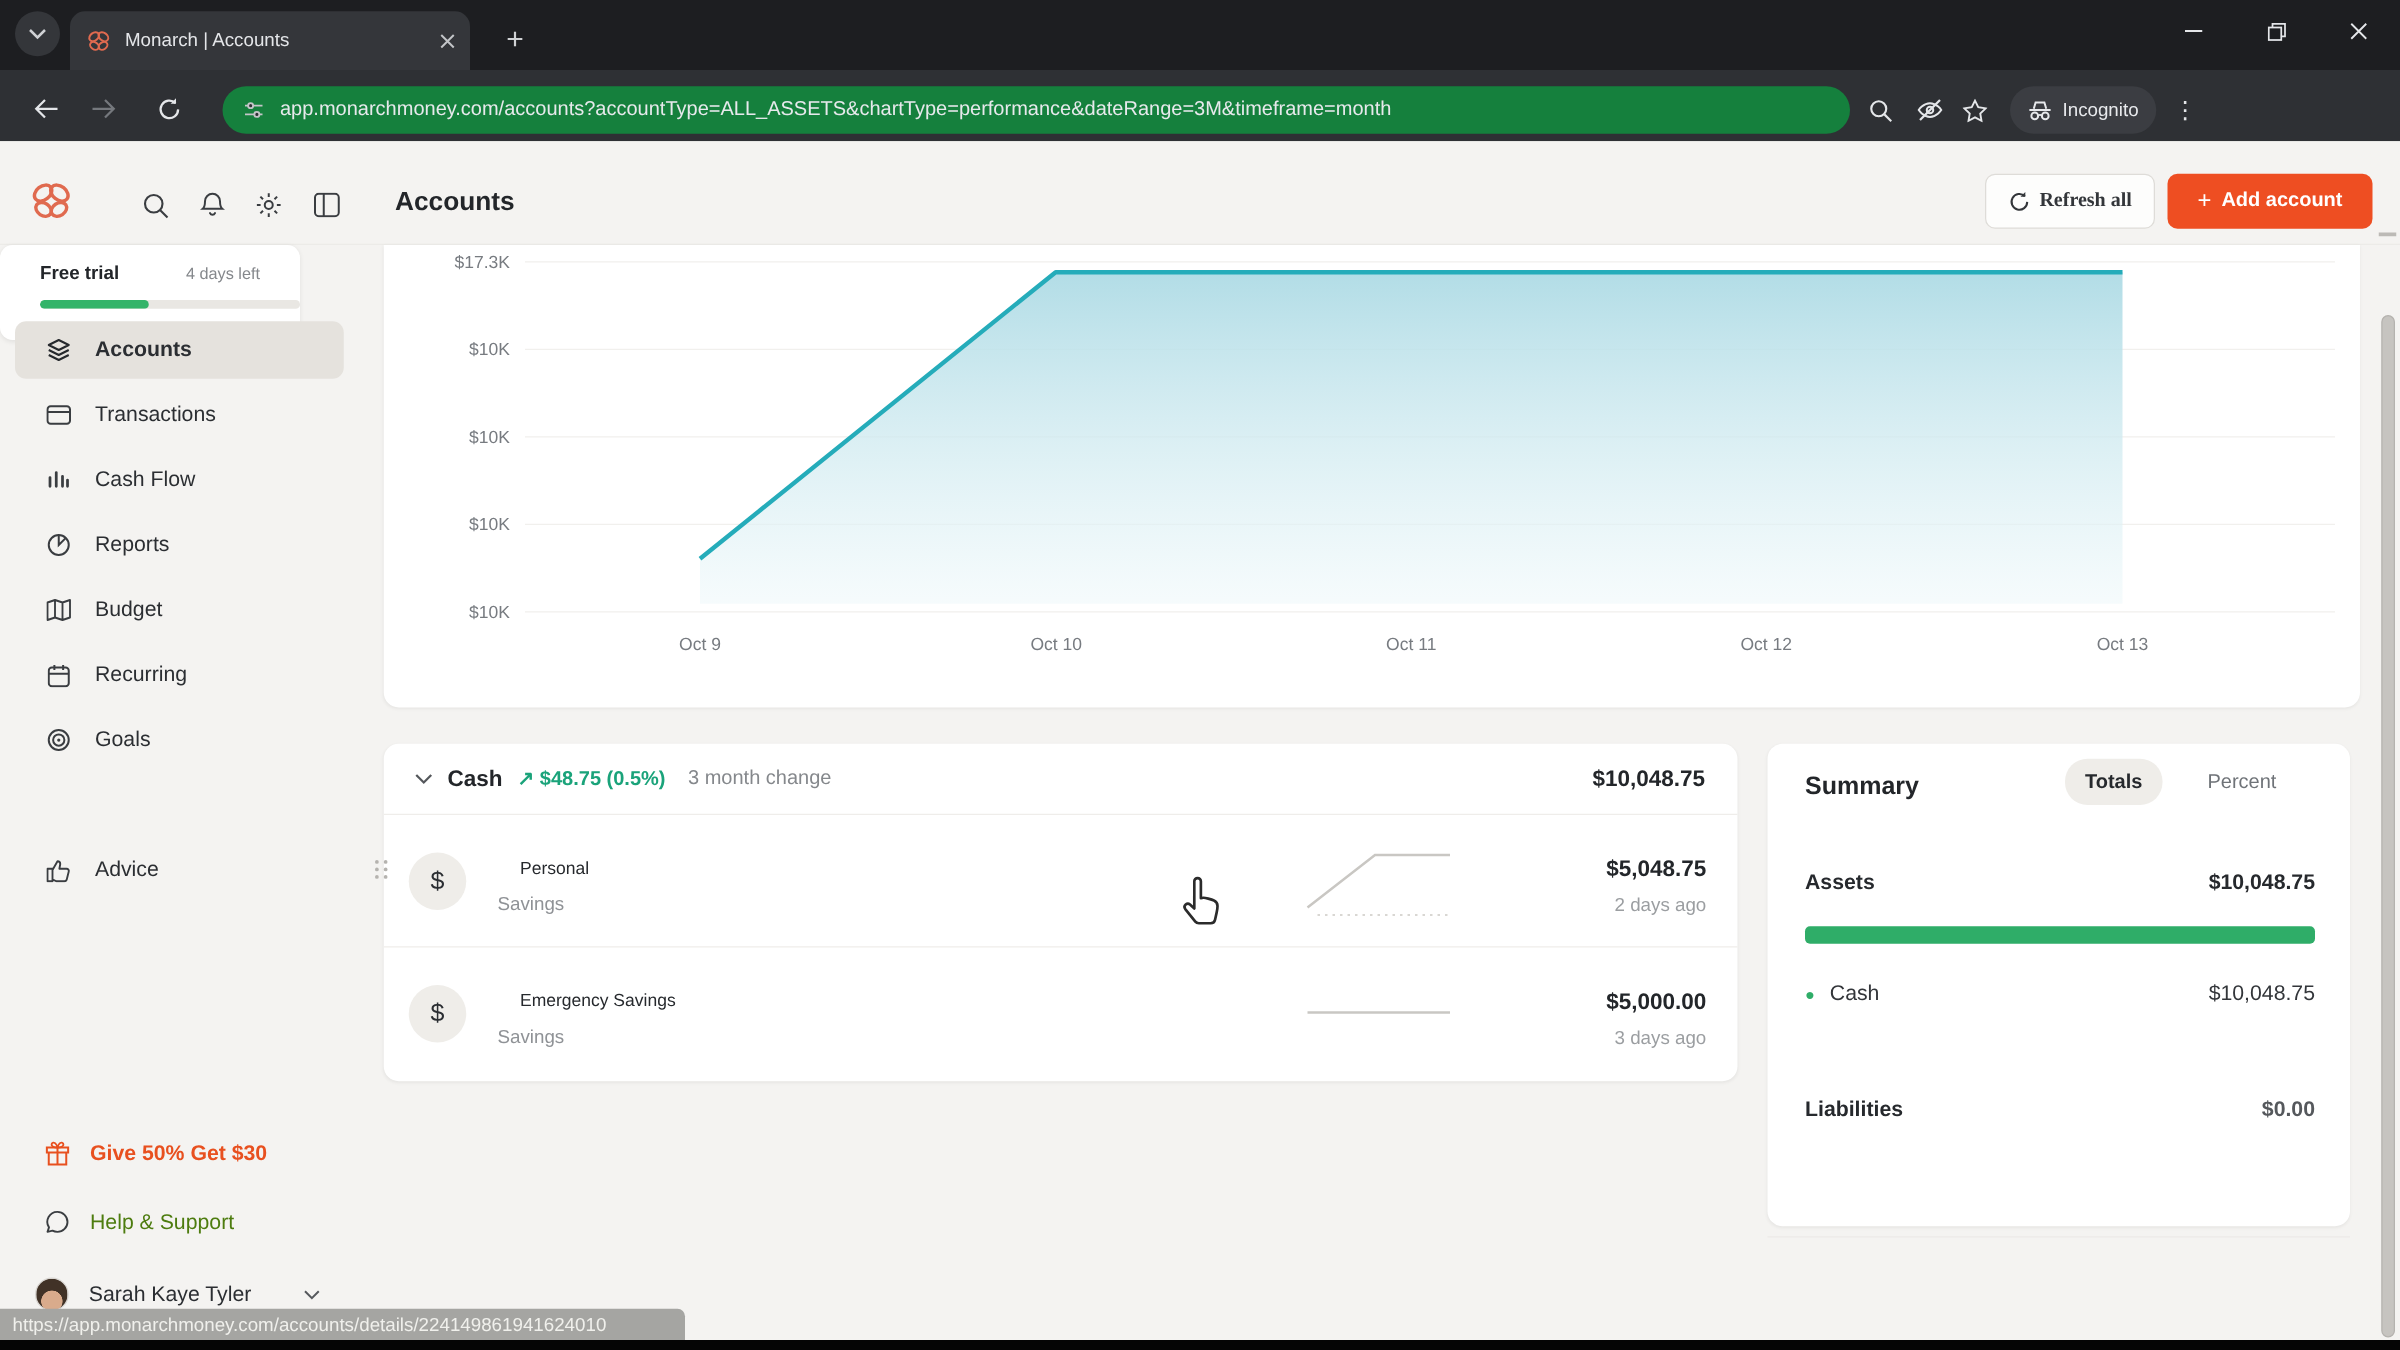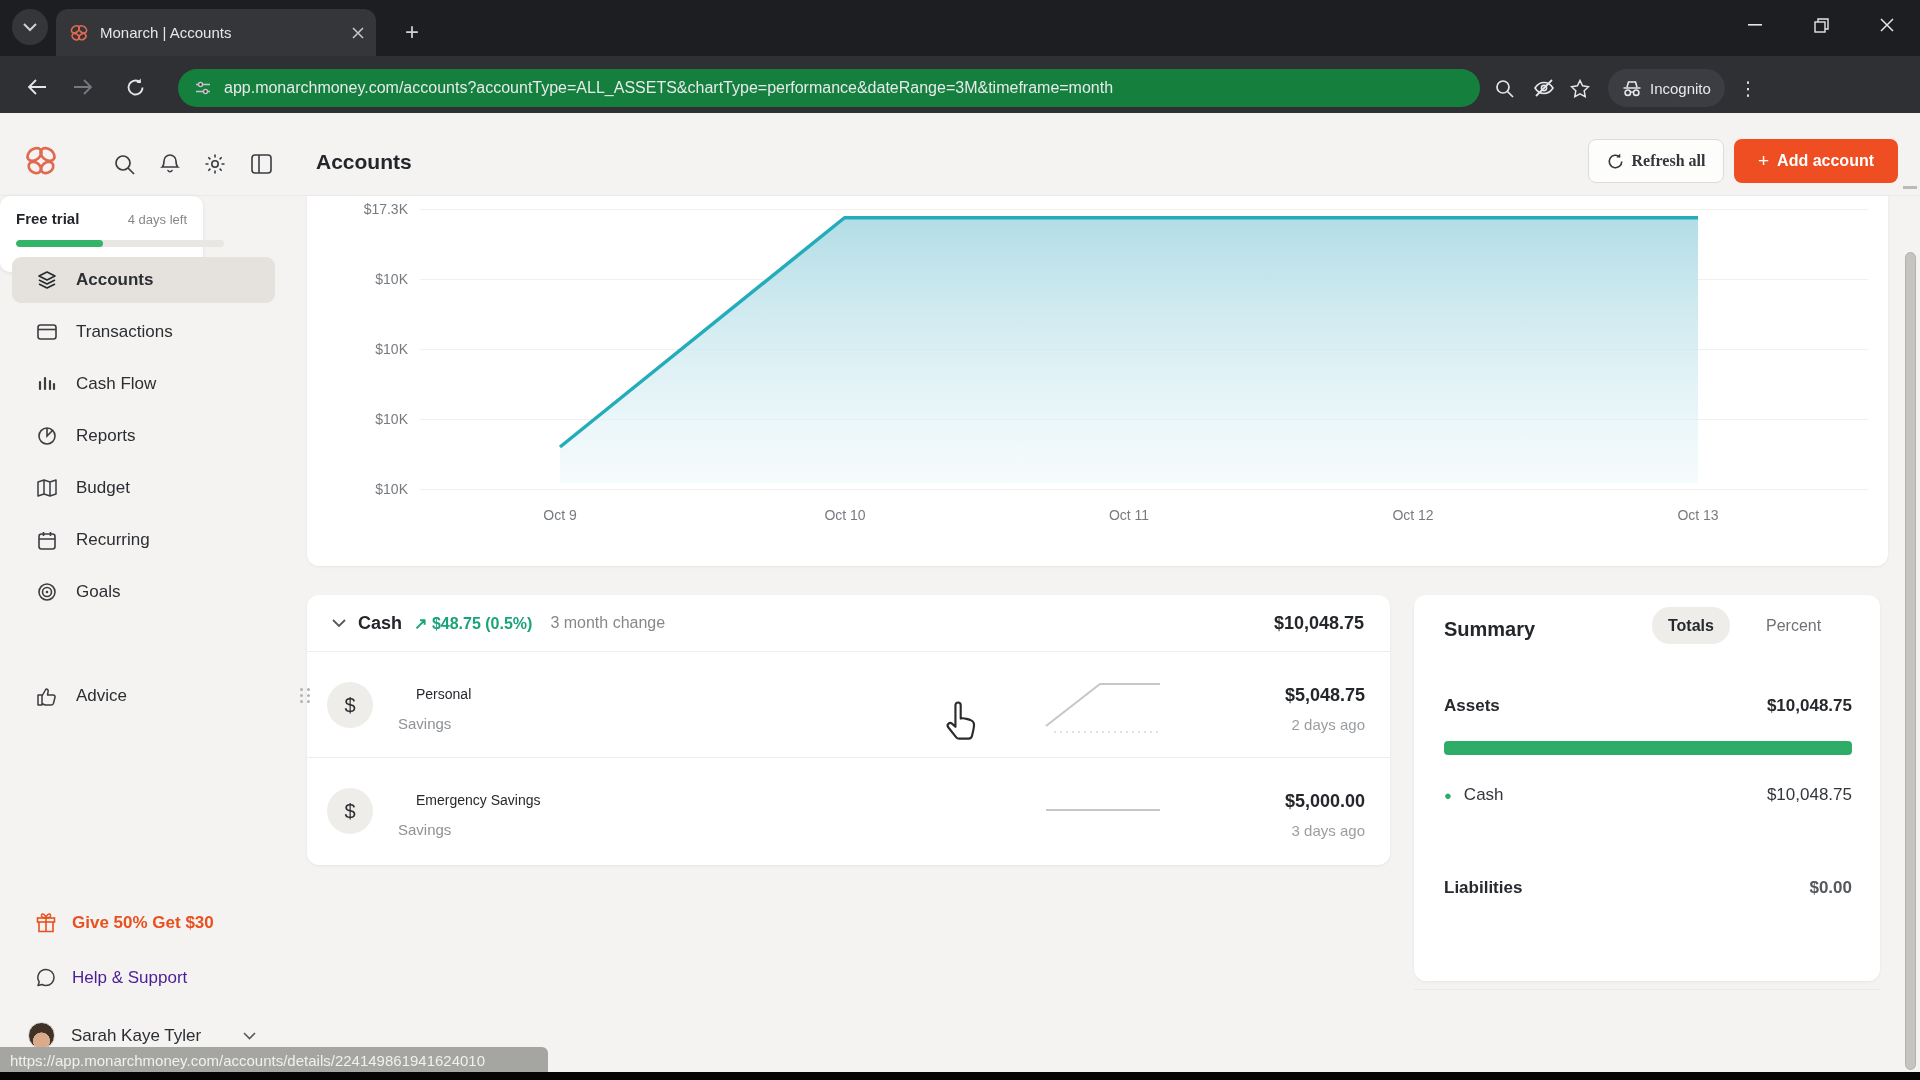--- a/index.html
+++ b/index.html
@@ -29,29 +29,29 @@
   .page-title { left:316px; top:150px; font-size:21px; font-weight:700; color:#23262a; }
   .btn { top:139px; height:44px; border-radius:8px; display:flex; align-items:center; justify-content:center; gap:8px; font-size:16px; font-weight:600; }
   .btn-refresh { left:1588px; width:136px; background:#fdfdfc; border:1px solid #dedcd8; color:#33363a;font-family:Liberation Serif, serif; }
   .btn-add { left:1734px; width:164px; background:#ee4e22; color:#fff; }
 
   
   .sidebar { left:0; top:196px; width:287px; height:884px; }
   .sitem { position:absolute; left:12px; width:263px; height:46px; border-radius:9px; display:flex; align-items:center; gap:18px; padding-left:24px; font-size:17px; color:#2b2e32; }
   .sitem.active { background:#e5e2dd; font-weight:600; }
   .sicon { width:22px; height:22px; display:flex; align-items:center; justify-content:center; }
-  .trial-card { left:26px; top:617px; width:203px; height:76px; background:#fff; border-radius:10px; box-shadow:0 1px 4px rgba(0,0,0,.08); padding:14px 16px; }
+  .trial-card { left:26px; top:617px; width:240px; height:76px; background:#fff; border-radius:10px; box-shadow:0 1px 4px rgba(0,0,0,.08); padding:14px 32px; }
   .trial-row { display:flex; justify-content:space-between; align-items:baseline; }
   .trial-title { font-size:15px; font-weight:700; color:#23262a; }
   .trial-days { font-size:13px; color:#85888c; }
   .trial-track { margin-top:13px; width:208px; height:7px; border-radius:4px; background:#e9e7e3; overflow:hidden; }
   .trial-fill { height:100%; border-radius:4px; background:#33b469; }
   .side-link { position:absolute; left:36px; display:flex; align-items:center; gap:16px; font-size:17px; }
   .referral { top:716px; color:#e8501f; font-weight:600; }
-  .help { top:772px; color:#4c1d95;align-items:flex-end; }
+  .help { top:772px; color:#4d7c0f;align-items:flex-end; }
   .userrow { top:826px; color:#2b2e32; }
   .avatar { width:27px; height:27px; border-radius:50%; background:radial-gradient(circle at 50% 72%, #d9ab8c 38%, #413227 40%); border:1px solid #d8d5d1; }
 
   
   .card { background:#fff; border-radius:12px; box-shadow:0 1px 3px rgba(25,25,20,.06); }
   .chart-card { left:307px; top:196px; width:1581px; height:370px; border-radius:0 0 12px 12px; }
   .gridline { position:absolute; left:420px; width:1448px; height:1px; background:#f1f0ed; }
   .ytick { position:absolute; width:68px; text-align:right; font-size:14px; color:#777b80; }
   .xtick { position:absolute; top:507px; width:80px; text-align:center; font-size:14px; color:#777b80; }
 

